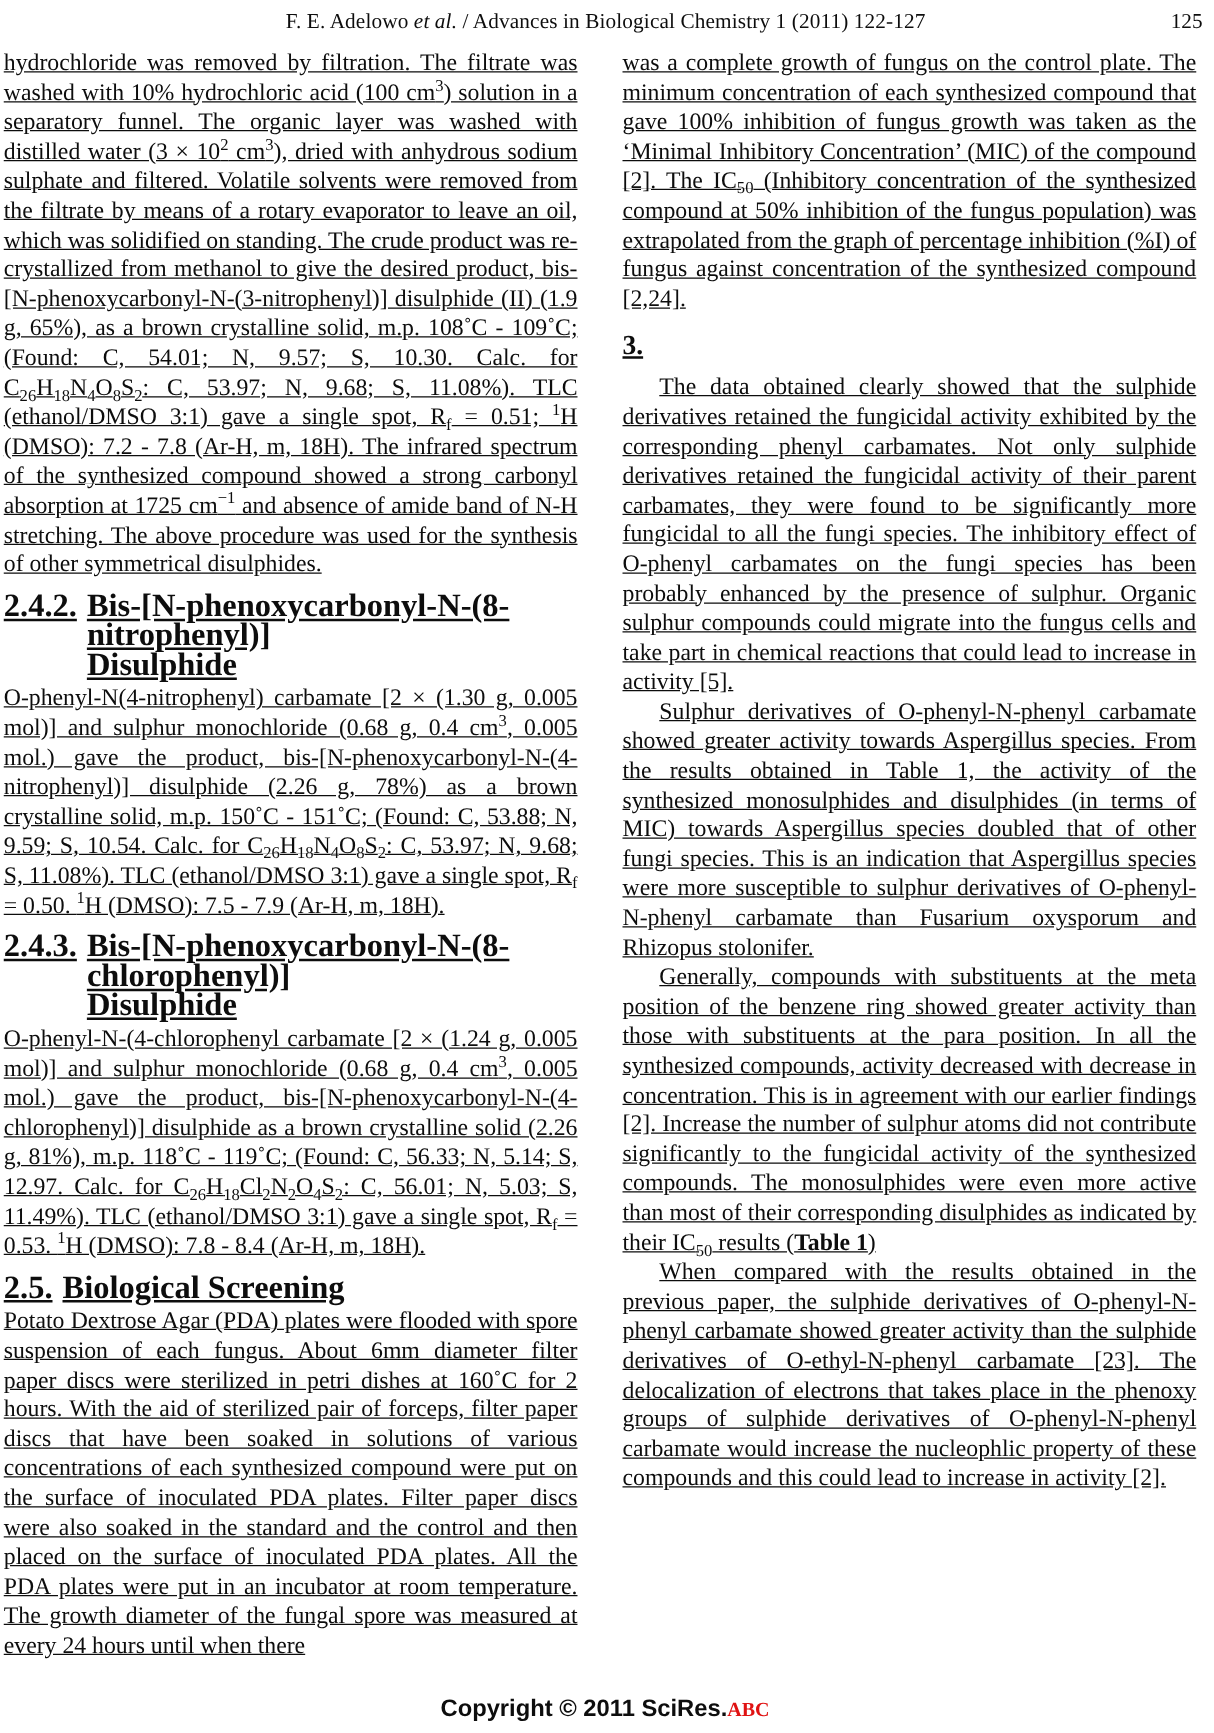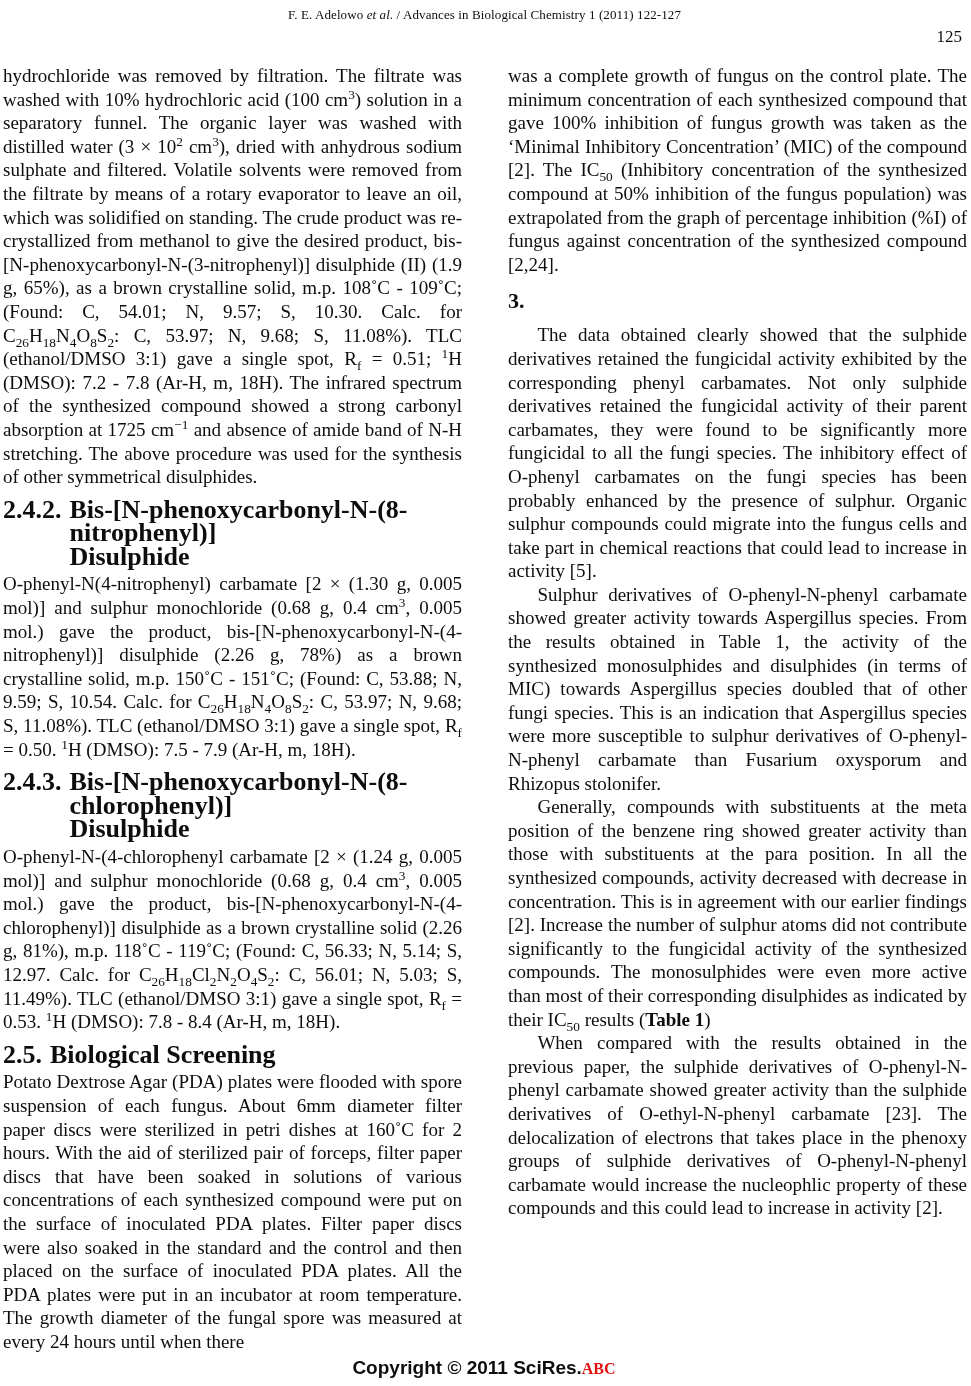--- a/index.html
+++ b/index.html
@@ -7,24 +7,24 @@
   body { width: 971px; height: 1386px; position: relative; }
   .page {
     position: absolute; inset: 0;
     width: 971px; height: 1386px;
     padding: 7px 5px 0 3px;
     font-family: "Liberation Serif", "DejaVu Serif", serif;
     color: #0d0d0d;
     overflow: hidden;
   }
   .running-head-row { position: relative; height: 24px; }
-  .running-head { text-align: center; font-size: 13px; letter-spacing: 0.1px; }
-  .page-number { position: absolute; right: 4px; top: 0; font-size: 17px; margin-top: 20px; }
+  .running-head { text-align: center; font-size: 17px; letter-spacing: 0.1px; }
+  .page-number { position: absolute; right: 4px; top: 0; font-size: 17px; }
 
-  .columns { display: flex; gap: 46px; margin-top: 33px; }
+  .columns { display: flex; gap: 36px; margin-top: 8px; text-decoration: underline; }
   .col {
     width: 459px; flex: 0 0 459px;
     font-size: 19px; line-height: 23.6px;
     text-align: justify;
   }
   p.body-para { margin: 0; }
   p.indent { text-indent: 1.55em; }
   sub, sup { font-size: 70%; line-height: 0; }
 
   .subheading {

